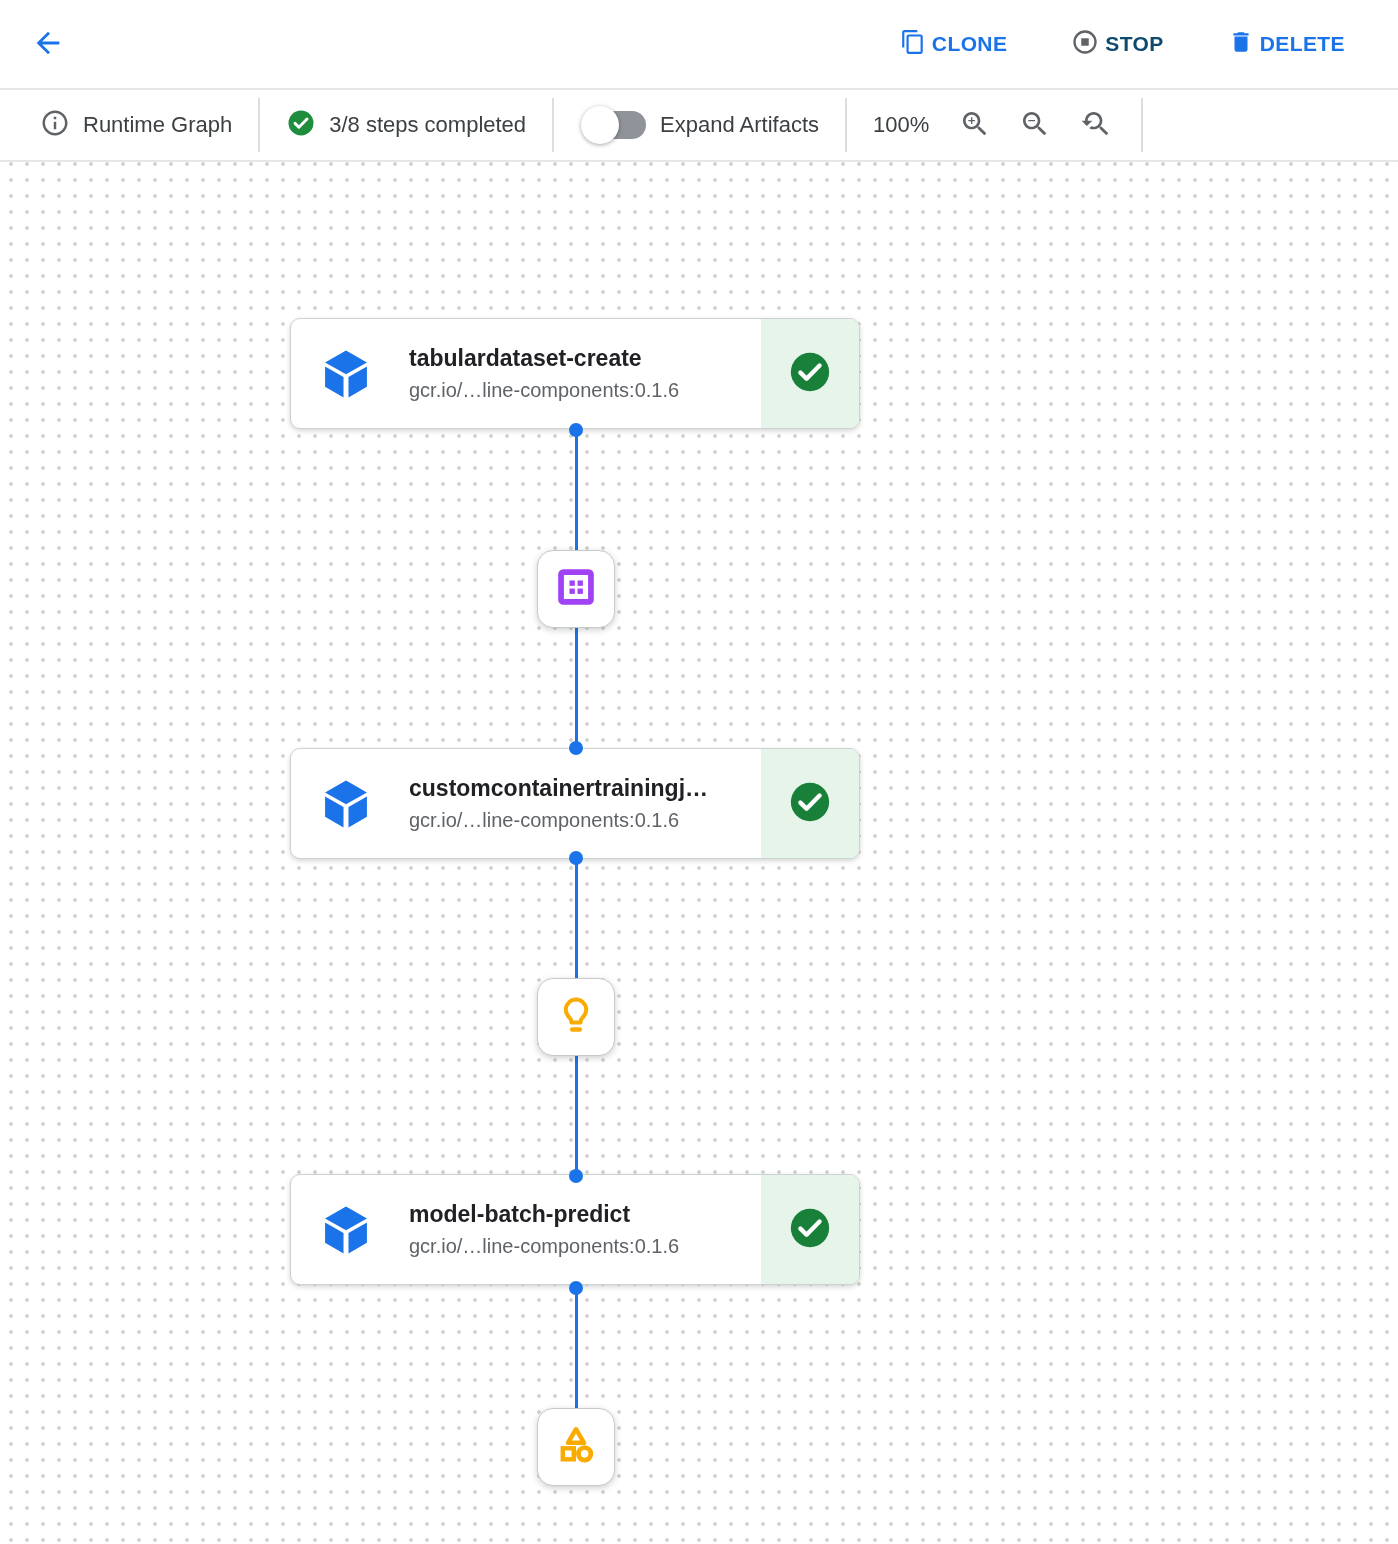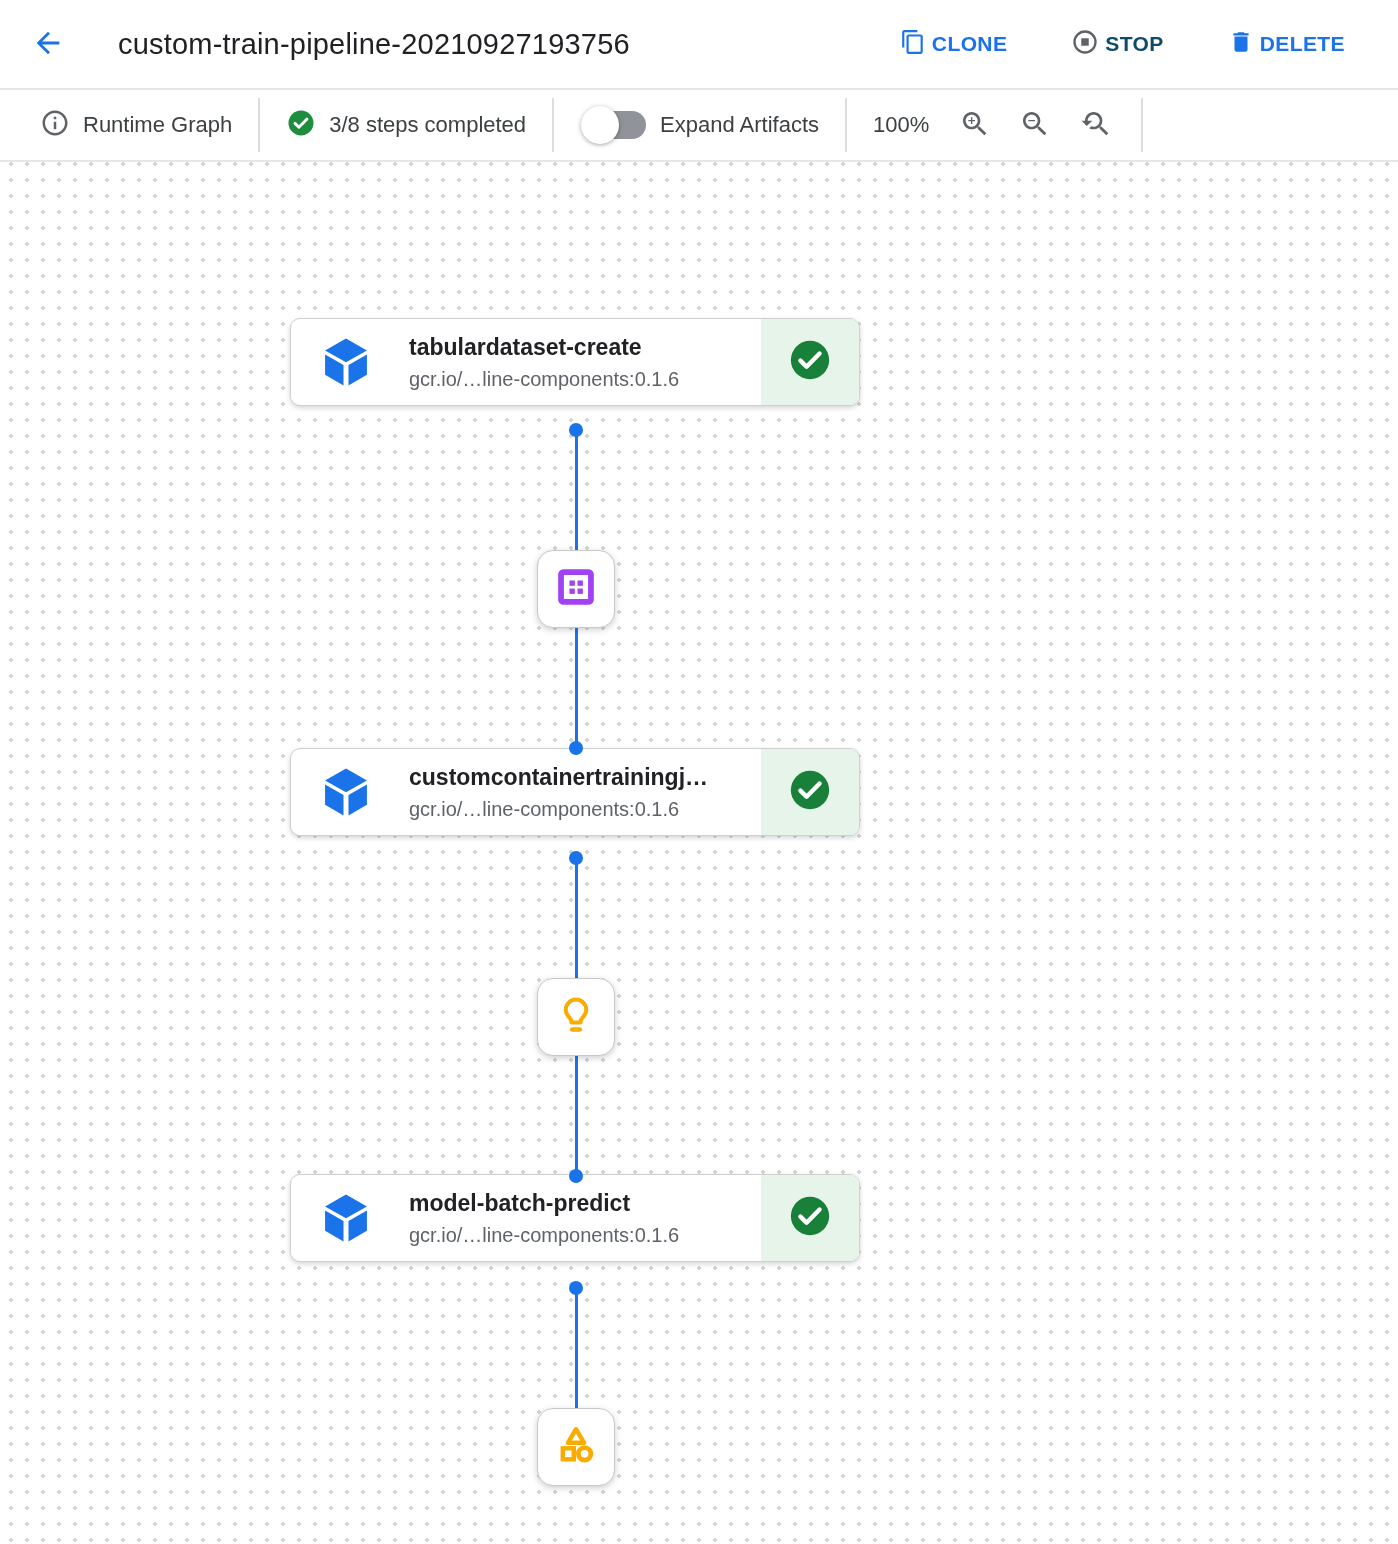--- a/index.html
+++ b/index.html
@@ -43,21 +43,21 @@
   .canvas {
     position:relative; width:1398px; height:1380px; background:#fff;
     background-image:radial-gradient(circle,#D3D5D4 1.9px,transparent 2.1px);
     background-size:16px 16px; background-position:3px 10px;
   }
   .cline { position:absolute; left:575px; width:2.5px; background:#1A73E8; z-index:1; }
   .cdot  { position:absolute; width:14px; height:14px; border-radius:50%;
            background:#1A73E8; z-index:4; }
 
   .node {
-    position:absolute; left:290px; width:570px; height:88px; background:#fff;
+    position:absolute; left:290px; width:570px; height:111px; background:#fff;
     border:1.5px solid #CDD1D0; border-radius:10px; z-index:2;
     box-shadow:0 2px 5px rgba(60,64,67,.22);
     display:flex; align-items:center; cursor:pointer;
   }
   .node .cube { margin-left:28px; display:flex; flex:none; }
   .ntext { margin-left:36px; display:flex; flex-direction:column; gap:7px; min-width:0; }
   .ntitle { font-size:23px; font-weight:700; color:#202124; white-space:nowrap; }
   .nsub   { font-size:20px; font-weight:400; color:#5F6368; white-space:nowrap; }
   .nstatus {
     position:absolute; right:0; top:0; bottom:0; width:98px; background:#E6F4EA;
@@ -75,21 +75,20 @@
 <body>
 
 <div class="header">
   <button class="back-btn">
     <span>
       <svg width="34" height="34" viewBox="0 0 24 24">
           <path fill="#1A73E8" d="M20 11H7.83l5.59-5.59L12 4l-8 8 8 8 1.41-1.41L7.83 13H20v-2z"></path>
         </svg>
     </span>
   </button>
-  <h1 class="page-title">custom-train-pipeline-20210927193756</h1>
 
   <div class="actions">
     <button class="act-btn act-blue">
       <span>
         <svg width="26" height="26" viewBox="0 0 24 24">
             <path fill="#1A73E8" d="M16 1H4c-1.1 0-2 .9-2 2v14h2V3h12V1zm3 4H8c-1.1 0-2 .9-2 2v14c0 1.1.9 2 2 2h11c1.1 0 2-.9 2-2V7c0-1.1-.9-2-2-2zm0 16H8V7h11v14z"></path>
           </svg>
       </span>
       <span>CLONE</span>
     </button>

